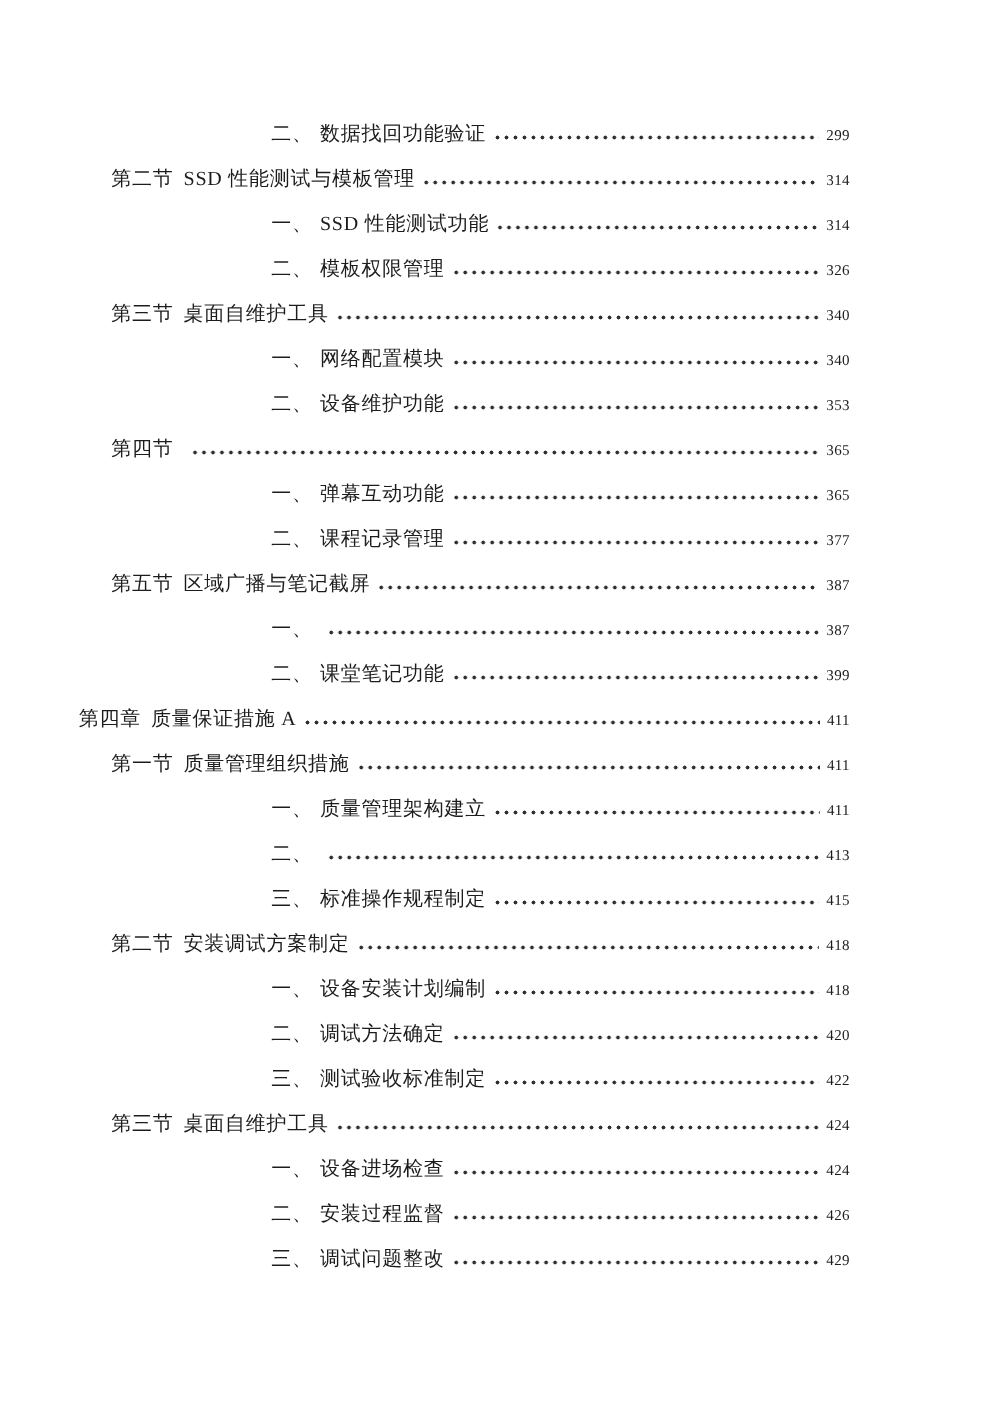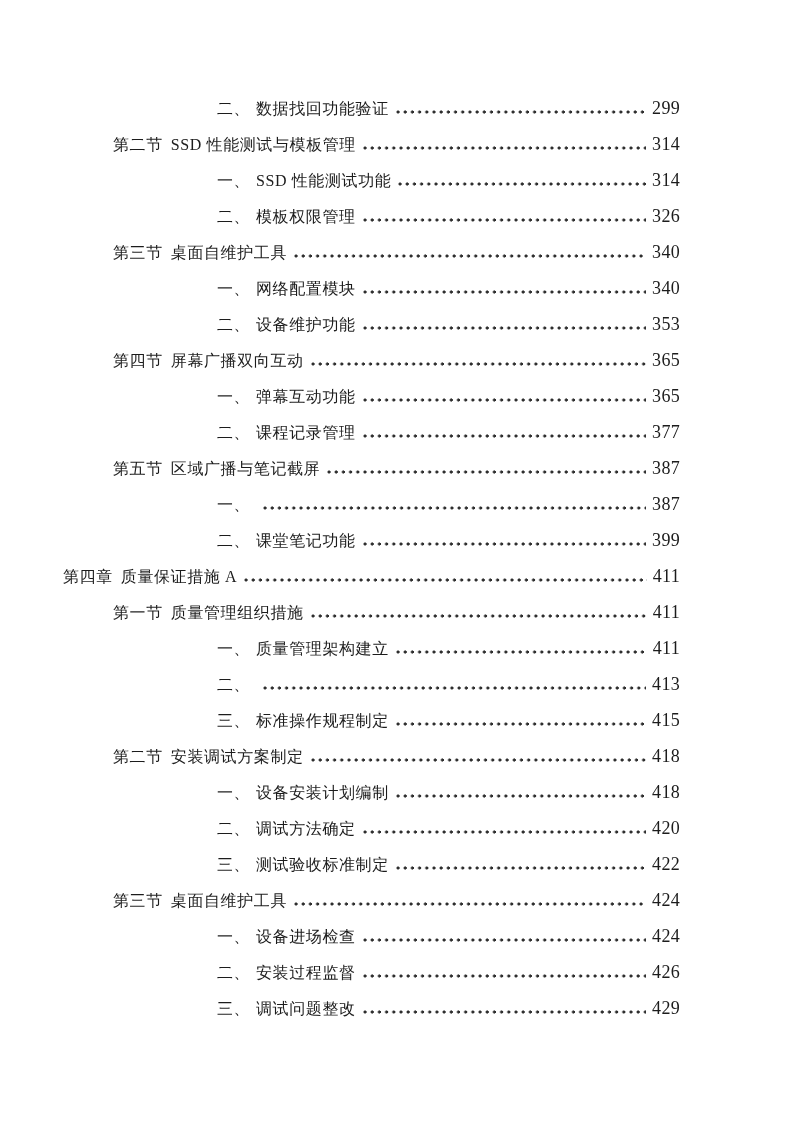--- a/index.html
+++ b/index.html
@@ -27,21 +27,21 @@
     height: 36px;
     line-height: 36px;
     font-size: 16px;
     white-space: nowrap;
   }
   .toc-entry .prefix,
   .toc-entry .title {
     letter-spacing: 0.6px;
   }
   .level-chapter { padding-left: 63px; }
-  .level-section { padding-left: 113px; }
+  .level-section { padding-left: 89px; }
   .level-item    { padding-left: 217px; }
   .level-chapter .prefix,
   .level-section .prefix {
     flex: none;
     margin-right: 8px;
   }
   .level-item .prefix {
     flex: none;
     display: inline-block;
     min-width: 39px;
@@ -51,21 +51,21 @@
     flex: 1 1 auto;
     height: 4px;
     margin: 0 6px 0 7px;
     background-image: radial-gradient(circle at 2px 2px, #2e2e2e 1.35px, rgba(0,0,0,0) 1.8px);
     background-size: 7.2px 4px;
     background-repeat: repeat-x;
     background-position: left bottom;
   }
   .pageno {
     flex: none;
-    font-size: 18px;
+    font-size: 12px;
     letter-spacing: 0.3px;
   }
 </style>
 </head>
 <body>
 
 <div class="page">
   <div id="toc-list">
       <div class="toc-entry level-item">
     <span class="prefix">二、</span>
@@ -104,21 +104,20 @@
     <span class="pageno">340</span>
   </div>
       <div class="toc-entry level-item">
     <span class="prefix">二、</span>
     <span class="title">设备维护功能</span>
     <span class="leader"></span>
     <span class="pageno">353</span>
   </div>
       <div class="toc-entry level-section">
     <span class="prefix">第四节</span>
-    <span class="title">屏幕广播双向互动</span>
     <span class="leader"></span>
     <span class="pageno">365</span>
   </div>
       <div class="toc-entry level-item">
     <span class="prefix">一、</span>
     <span class="title">弹幕互动功能</span>
     <span class="leader"></span>
     <span class="pageno">365</span>
   </div>
       <div class="toc-entry level-item">

